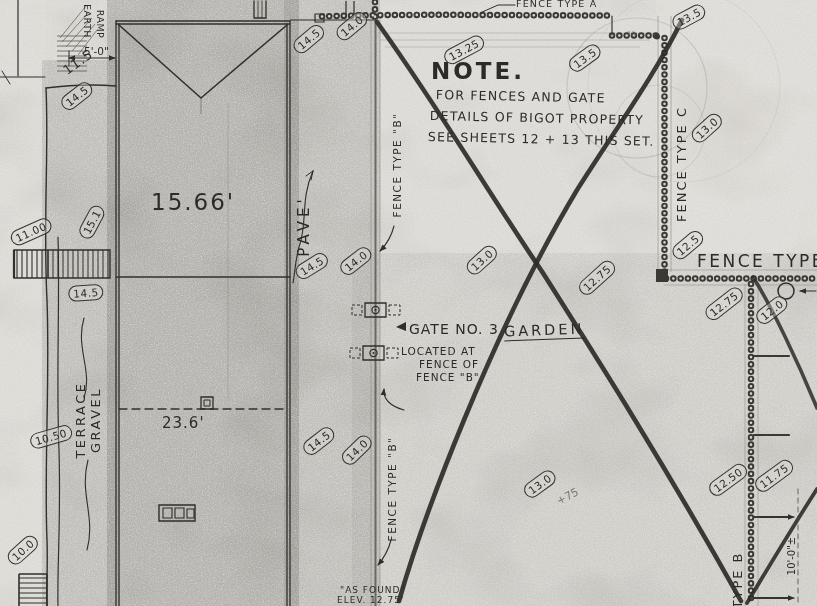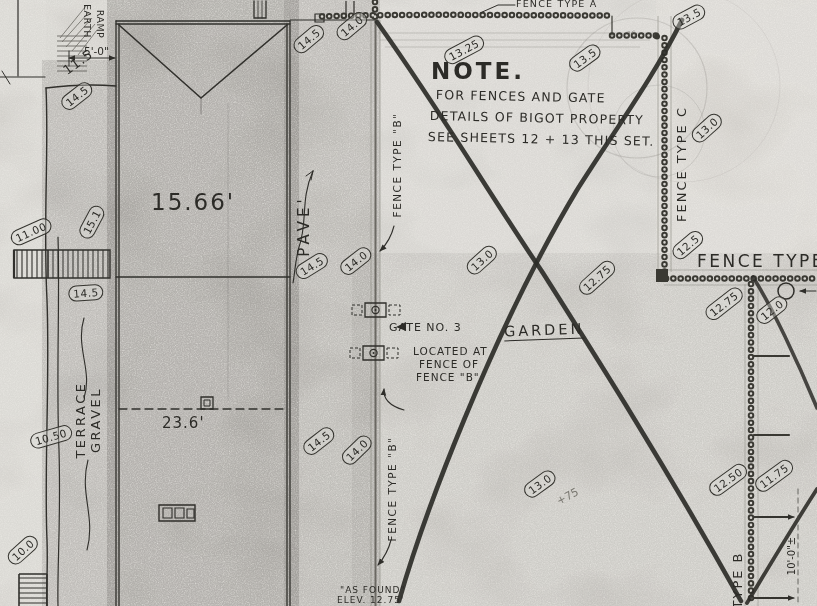--- a/index.html
+++ b/index.html
@@ -189,22 +189,22 @@
 
 <div class="hlbl" style="left:516px;top:-2px;font-size:9.5px;letter-spacing:1.2px;">FENCE TYPE A</div>
 
 <div class="hlbl" style="left:431px;top:58px;font-size:23px;letter-spacing:3px;font-weight:bold;">NOTE.</div>
 <div class="note-line hlbl" style="left:436px;top:87px;">FOR FENCES AND GATE</div>
 <div class="note-line hlbl" style="left:430px;top:108px;">DETAILS OF BIGOT PROPERTY</div>
 <div class="note-line hlbl" style="left:428px;top:129px;">SEE SHEETS 12 + 13 THIS SET.</div>
 
 <div class="hlbl" style="left:504px;top:322px;font-size:14.5px;letter-spacing:3px;transform:rotate(-2deg);border-bottom:1.6px solid #2c2b27;padding-bottom:1px;">GARDEN</div>
 
-<div class="hlbl" style="left:389px;top:321px;font-size:11px;letter-spacing:1px;text-align:center;">GATE NO. 3</div>
-<div class="hlbl" style="left:413px;top:345px;font-size:10.5px;letter-spacing:1px;">LOCATED AT</div>
+<div class="hlbl" style="left:409px;top:321px;font-size:14px;letter-spacing:1px;text-align:center;">GATE NO. 3</div>
+<div class="hlbl" style="left:401px;top:345px;font-size:10.5px;letter-spacing:1px;">LOCATED AT</div>
 <div class="hlbl" style="left:419px;top:358px;font-size:10.5px;letter-spacing:1px;">FENCE OF</div>
 <div class="hlbl" style="left:416px;top:371px;font-size:10.5px;letter-spacing:1px;">FENCE "B"</div>
 
 <div class="vlbl" style="left:304px;top:226px;font-size:15px;letter-spacing:4px;">PAVE'</div>
 
 <div class="vlbl" style="left:88px;top:420px;font-size:13px;letter-spacing:2.5px;line-height:15px;text-align:center;">
   <div>TERRACE</div>
   <div>GRAVEL</div>
 </div>
 

